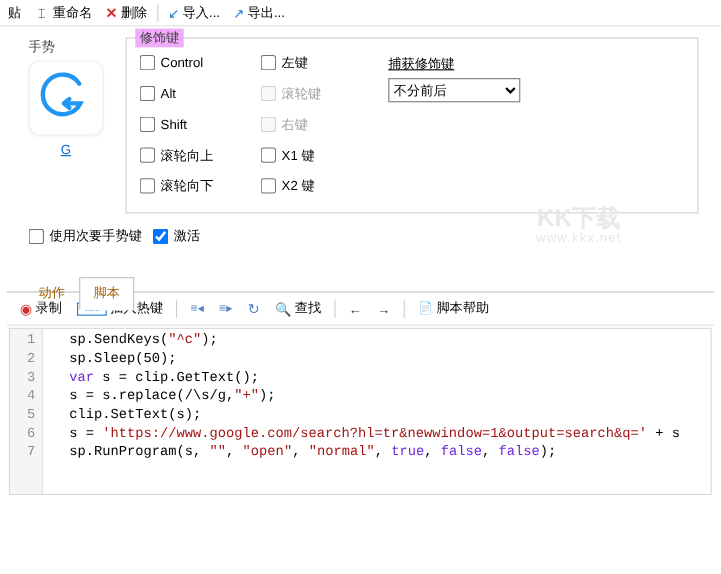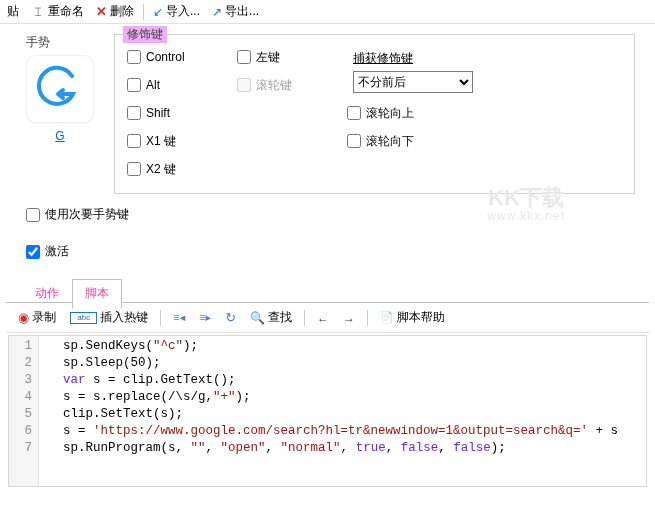--- a/index.html
+++ b/index.html
@@ -104,22 +104,22 @@
     width: 120px;
     height: 22px;
     font-size: 12px;
     background: #fff;
     border: 1px solid #7a7a7a;
   }
 
   .bottom-checks {
     padding: 6px 18px 4px 26px;
     display: flex;
-    flex-direction: column;
-    gap: 20px;
+    flex-direction: row;
+    gap: 10px;
     position: relative;
   }
   .watermark {
     position: absolute;
     right: 90px;
     top: -14px;
     text-align: center;
     color: #e8e8e8;
     font-weight: bold;
     font-size: 22px;
@@ -131,25 +131,25 @@
   
   .tabs {
     display: flex;
     border-bottom: 1px solid #bfbfbf;
     margin: 8px 6px 0 6px;
     padding-left: 16px;
   }
   .tab {
     padding: 5px 12px 6px;
     cursor: pointer;
-    color: #ec4899;
+    color: #a16207;
     border: 1px solid transparent;
     border-bottom: none;
     position: relative;
-    top: 7px;
+    top: 17px;
   }
   .tab.active {
     border-color: #bfbfbf;
     background: #fff;
     border-bottom: 1px solid #fff;
   }
 
   
   .script-toolbar {
     display: flex;
@@ -265,20 +265,24 @@
           <span>Alt</span>
         </label>
       <label class="chk disabled">
           <input type="checkbox" disabled="" style="">
           <span>滚轮键</span>
         </label>
 
       <label class="chk">
           <input type="checkbox" style="">
           <span>Shift</span>
+        </label>
+      <label class="chk disabled">
+          <input type="checkbox" disabled="" style="">
+          <span>右键</span>
         </label>
       <div></div>
 
       <label class="chk">
           <input type="checkbox" style="">
           <span>滚轮向上</span>
         </label>
       <label class="chk">
           <input type="checkbox" style="">
           <span>X1 键</span>

